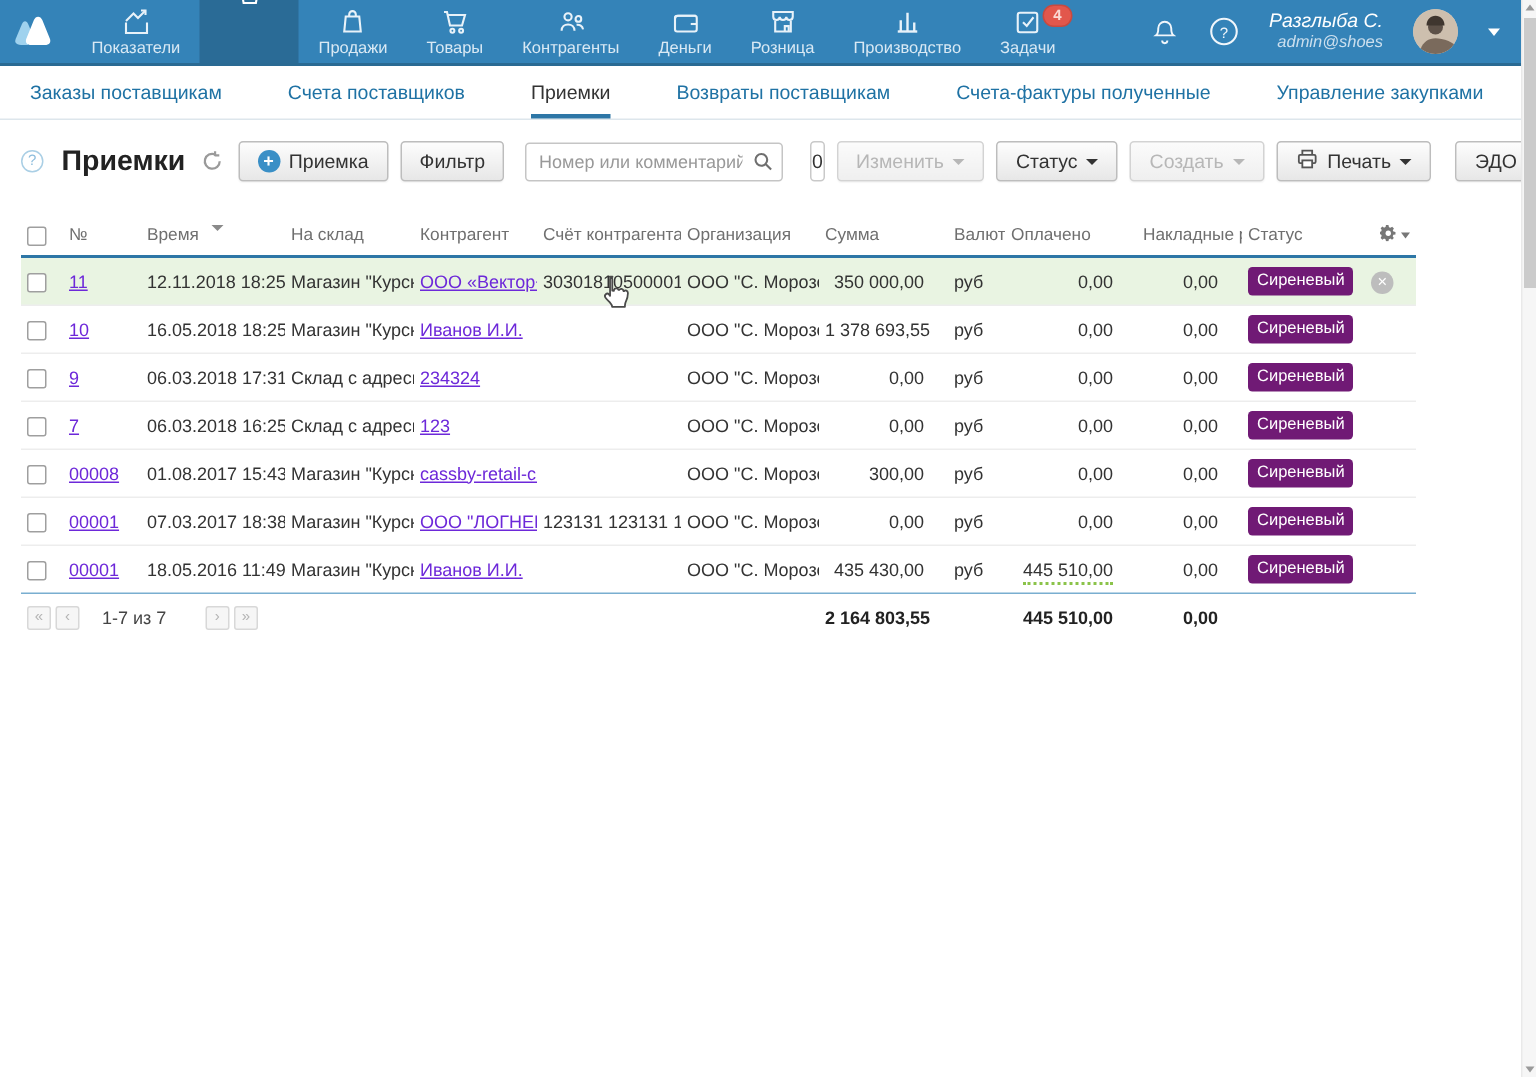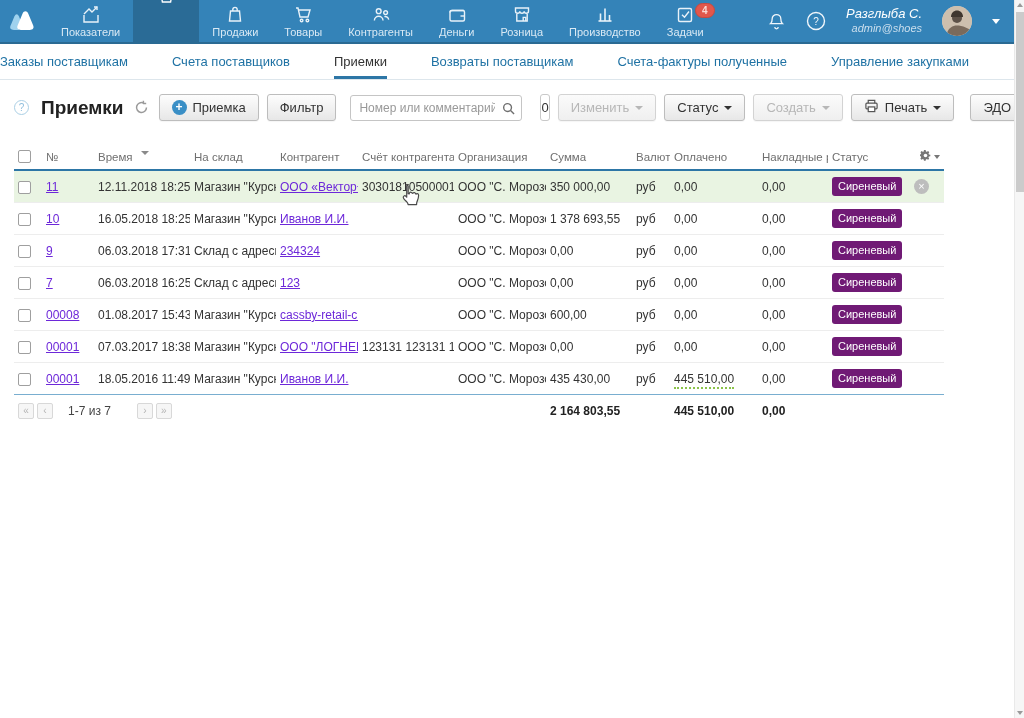--- a/index.html
+++ b/index.html
@@ -24,21 +24,21 @@
   .icon-btn-top { background:none; border:none; cursor:pointer; display:flex; }
   .userblock { text-align:right; line-height:1.25;font-style:italic; }
   .username { font-size:13px; color:#fff; }
   .useremail { font-size:11px; color:#cbdfee; }
   .avatar { width:30px; height:30px; border-radius:50%; overflow:hidden; background:#d8cec2; flex:0 0 auto; }
   .user-caret { width:0; height:0; border-left:4px solid transparent; border-right:4px solid transparent;
     border-top:5px solid #fff; }
 
   
   .tabsbar { height:36px; background:#fff; border-bottom:1px solid #dde6ec;
-    display:flex; align-items:stretch; padding-left:0; gap:44px; }
+    display:flex; align-items:stretch; padding-left:20px; gap:44px; }
   .tab { display:flex; align-items:center; font-size:13px; color:#1f72a4; cursor:pointer;
     border-bottom:3px solid transparent; padding-top:3px; text-decoration:none; white-space:nowrap; }
   .tab.active { color:#333; border-bottom-color:#2d76a6; }
 
   
   .toolbar { display:flex; align-items:center; gap:8px; padding:14px 14px 13px 14px; }
   .help-q { width:15px; height:15px; border-radius:50%; border:1px solid #aacfe5; color:#8fbedd;
     font-size:10px; display:flex; align-items:center; justify-content:center; flex:0 0 auto; }
   .page-title { font-size:19px; font-weight:bold; color:#222; margin:0 2px 0 4px; }
   .refresh { border:none; background:none; cursor:pointer; display:flex; margin-right:2px; }
@@ -61,21 +61,21 @@
 
   
   .grid { margin:10px 0 0 14px; width:930px; border-collapse:collapse; table-layout:fixed;
     font-size:12px; color:#333; }
   .grid th { text-align:left; font-weight:normal; font-size:11.5px; color:#6f6f6f;
     padding:6px 4px; border-bottom:2px solid #2d76a6; white-space:nowrap; overflow:hidden; cursor:pointer; }
   .grid td { padding:6px 4px; border-bottom:1px solid #ededed; white-space:nowrap; overflow:hidden; height:25px; }
   .grid tbody tr { cursor:pointer; }
   .grid tbody tr:last-child td { border-bottom:1px solid #79aed0; }
   .grid tr.hl td { background:#e9f4e2; }
-  .num { text-align:left; }
+  .num { text-align:right; }
   td.num, th.num { padding-right:16px; }
   .grid a { color:#6d28d9; text-decoration:underline; }
   .cb { width:13px; height:13px; border:1px solid #9f9f9f; border-radius:2px; background:#fff;
     display:inline-block; vertical-align:middle; cursor:pointer; }
   .sort-icon { display:inline-block; width:0; height:0; border-left:4px solid transparent;
     border-right:4px solid transparent; border-top:4px solid #8a8a8a; margin-left:8px;
     position:relative; top:-6px; }
   .badge { display:inline-block; background:#701a75; color:#fff; font-size:11px;
     padding:3px 6px 4px; border-radius:3px; }
   .remove { width:15px; height:15px; border-radius:50%; background:#bdbdbd; color:#fff;
@@ -403,21 +403,21 @@
       <td></td>
     </tr>
     <tr>
       <td><span class="cb"></span></td>
       <td><a>00008</a></td>
       <td>01.08.2017 15:43</td>
       <td>Магазин "Курская"</td>
       <td><a>cassby-retail-custo...</a></td>
       <td></td>
       <td>ООО "С. Морозова</td>
-      <td class="num">600,00</td>
+      <td class="num">300,00</td>
       <td>руб</td>
       <td class="num">0,00</td>
       <td class="num">0,00</td>
       <td><span class="badge">Сиреневый</span></td>
       <td></td>
     </tr>
     <tr>
       <td><span class="cb"></span></td>
       <td><a>00001</a></td>
       <td>07.03.2017 18:38</td>

